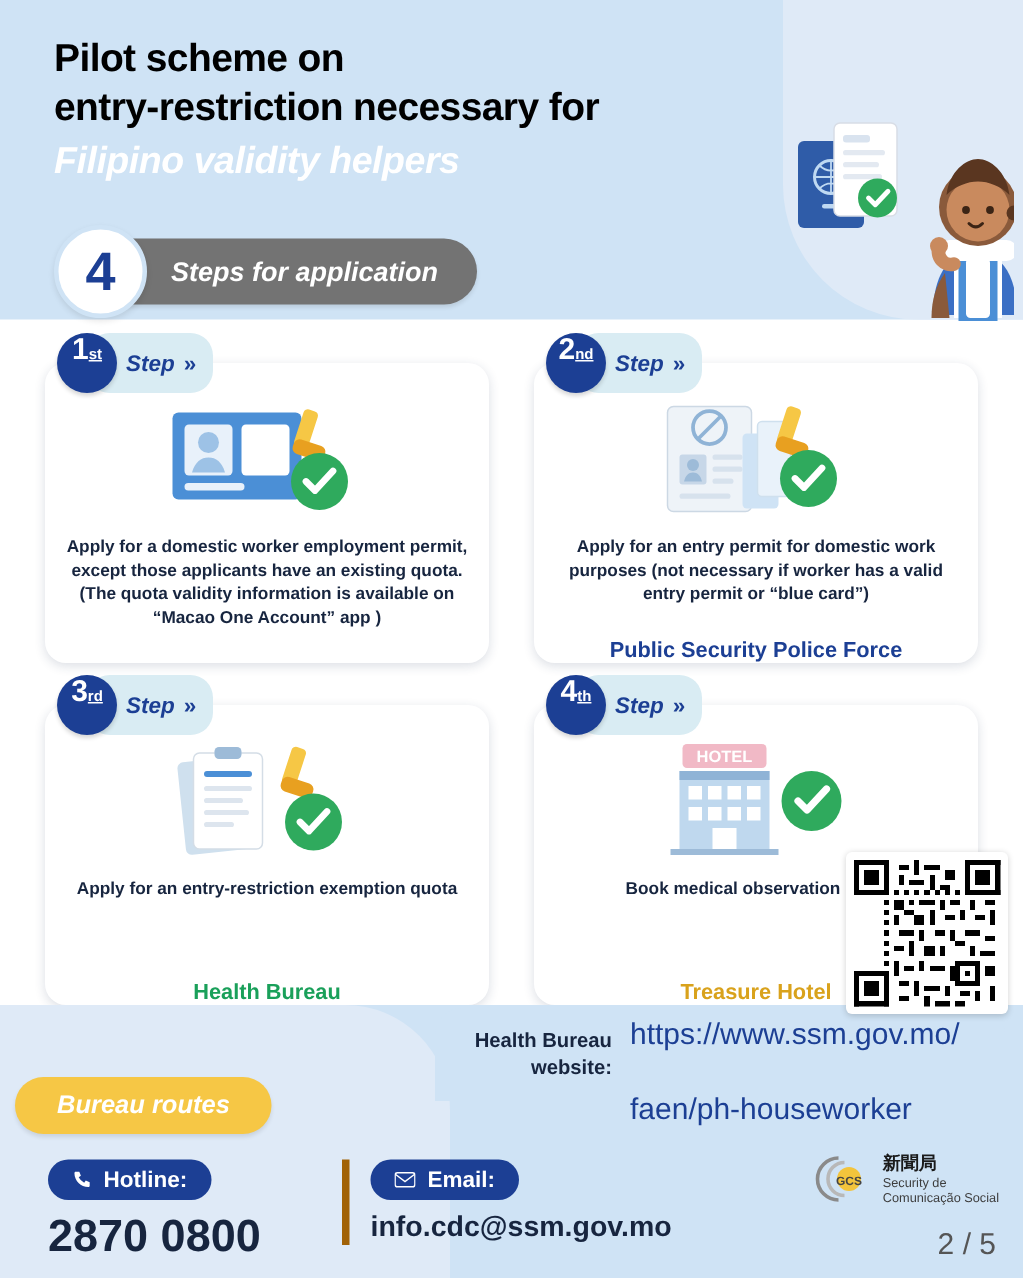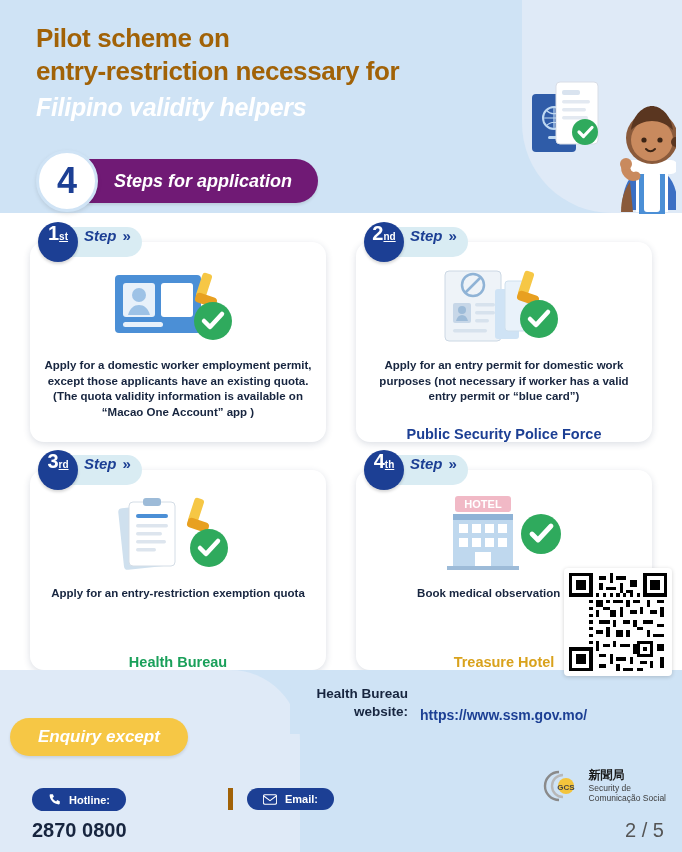--- a/index.html
+++ b/index.html
@@ -28,35 +28,35 @@
     width: 160px; height: 213px;
     background: #dfeaf7;
     border-bottom-left-radius: 90px;
   }
   .title-block {
     position: absolute; left: 36px; top: 22px;
     width: 540px;
     z-index: 5;
   }
   .title-line1, .title-line2 {
-    font-size: 26px; font-weight: bold; color: #a16207;
+    font-size: 26px; font-weight: bold; color: #000000;
     letter-spacing: -0.4px; line-height: 1.28;
   }
   .title-line3 {
     font-size: 25px; font-weight: bold; color: #ffffff;
     font-style: italic; line-height: 1.3; margin-top: 2px;
     letter-spacing: -0.3px;
   }
   
   .steps-banner {
     position: absolute; left: 36px; top: 150px;
     display: flex; align-items: center; z-index: 6;
   }
   .steps-pill {
-    background: #701a75;
+    background: #737373;
     border-radius: 22px;
     height: 44px;
     display: flex; align-items: center;
     padding: 0 26px 0 60px;
     margin-left: -44px;
     font-size: 18px; font-weight: bold; color: #ffffff;
     font-style: italic;
     box-shadow: 0 2px 3px rgba(0,0,0,0.10);
   }
   .steps-num {
@@ -89,23 +89,23 @@
     width: 40px; height: 40px; border-radius: 50%;
     background: #1c3f94; color: #ffffff;
     display: flex; align-items: baseline; justify-content: center;
     font-size: 20px; font-weight: bold;
     box-shadow: 0 2px 3px rgba(0,0,0,0.16);
     z-index: 5;
   }
   .step-badge sup { font-size: 10px; text-decoration: underline; }
   .step-label {
     background: #d9ecf3;
-    height: 30px; border-radius: 15px;
+    height: 40px; border-radius: 15px;
     margin-left: -20px; padding: 0 14px 0 26px;
-    display: flex; gap: 6px;
+    display: flex; align-items: center; gap: 6px;
     font-size: 15px; font-weight: bold; color: #1c3f94;
     font-style: italic;
   }
   .chev { color: #1c3f94; font-size: 15px; letter-spacing: -3px; font-style: normal; }
   .card {
     margin-top: 20px;
     background: #ffffff;
     border-radius: 14px;
     box-shadow: 0 2px 7px rgba(30,50,90,0.16);
     padding: 22px 14px 0;
@@ -149,45 +149,45 @@
   .website-pill {
     position: absolute; left: 290px; bottom: 118px;
     width: 380px; height: 62px;
     background: #cfe3f5;
     border-radius: 18px 18px 0 0;
     display: flex; align-items: center; gap: 12px;
     padding: 0 18px;
     z-index: 4;
   }
   .web-label { font-size: 13.5px; font-weight: bold; color: #17253f; line-height: 1.3; text-align: right; width: 100px;}
-  .web-url { font-size: 14px; font-weight: bold; color: #1c3f94; line-height: 1.3; margin-top: 24px; }
+  .web-url { font-size: 20px; font-weight: normal; color: #1c3f94; line-height: 1.3; margin-top: 24px; }
   .enquiry-pill {
     position: absolute; left: 10px; bottom: 96px;
     background: #f6c745; color: #ffffff;
     font-size: 17px; font-weight: bold; font-style: italic;
     padding: 9px 28px; border-radius: 20px;
     box-shadow: 0 2px 3px rgba(0,0,0,0.10);
     z-index: 8;
   }
   .contact-row {
     position: absolute; left: 0; bottom: 10px; width: 682px;
     display: flex; align-items: flex-start; z-index: 7;
     padding: 0 18px;
   }
   .contact-col { padding: 0 14px; }
   .contact-col.first { width: 210px; }
   .contact-col.second { width: 300px; border-left: 5px solid #a16207; }
   .chip {
     display: inline-flex; align-items: center; gap: 8px;
     background: #1c3f94; color: #ffffff;
     border-radius: 16px; padding: 5px 16px;
-    font-size: 11px; font-weight: bold; text-align: center;
+    font-size: 15px; font-weight: bold; text-align: center;
   }
   .contact-val {
-    margin-top: 8px; font-size: 20px; font-weight: bold; color: #17253f;
+    margin-top: 8px; font-size: 30px; font-weight: bold; color: #17253f;
   }
   .contact-val.email { font-size: 19px; }
   .gcs {
     position: absolute; right: 16px; bottom: 48px;
     display: flex; align-items: center; gap: 8px; z-index: 8;
   }
   .gcs-text { font-size: 8.5px; color: #3d3d3d; line-height: 1.25; }
   .gcs-text b { font-size: 12px; color: #1a1a1a; }
   .page-num {
     position: absolute; right: 18px; bottom: 10px;
@@ -493,43 +493,45 @@
 
   <div class="bottom-bg"></div>
 
   <div class="website-pill">
     <div class="web-label">
       <div>Health Bureau</div>
       <div>website:</div>
     </div>
     <div>
       <div class="web-url">https://www.ssm.gov.mo/</div>
-    </div>
-  </div>
-
-  <div class="enquiry-pill">Enquiry except</div>
+      <div class="web-url">faen/ph-houseworker</div>
+    </div>
+  </div>
+
+  <div class="enquiry-pill">Bureau routes</div>
 
   <div class="contact-row">
     <div class="contact-col first">
       <div class="chip">
         <svg width="13" height="13" viewBox="0 0 16 16">
           <path d="M3 1.5h3l1.3 3.2-1.8 1.3a10 10 0 004.5 4.5l1.3-1.8 3.2 1.3v3c0 .6-.5 1-1.1 1C7.3 14 2 8.7 2 2.6 2 2 2.4 1.5 3 1.5z" fill="#ffffff"></path>
         </svg>
         <span>Hotline:</span>
       </div>
       <div class="contact-val">2870 0800</div>
     </div>
     <div class="contact-col second">
       <div class="chip">
         <svg width="14" height="11" viewBox="0 0 18 13">
           <rect x="0.5" y="0.5" width="17" height="12" rx="2" fill="none" stroke="#ffffff" stroke-width="1.3"></rect>
           <path d="M1 2l8 6 8-6" fill="none" stroke="#ffffff" stroke-width="1.3"></path>
         </svg>
         <span>Email:</span>
       </div>
+      <div class="contact-val email">info.cdc@ssm.gov.mo</div>
     </div>
   </div>
 
   <div class="gcs">
     <svg width="42" height="34" viewBox="0 0 42 34">
       <path d="M20 3a14 14 0 100 28" fill="none" stroke="#8a8a8a" stroke-width="2.4"></path>
       <path d="M24 6a11 11 0 100 22" fill="none" stroke="#b8b8b8" stroke-width="2.4"></path>
       <circle cx="27" cy="17" r="8" fill="#f3c43c"></circle>
       <text x="27" y="21" font-family="Liberation Sans, sans-serif" font-size="8" font-weight="bold" fill="#444" text-anchor="middle">GCS</text>
     </svg>

